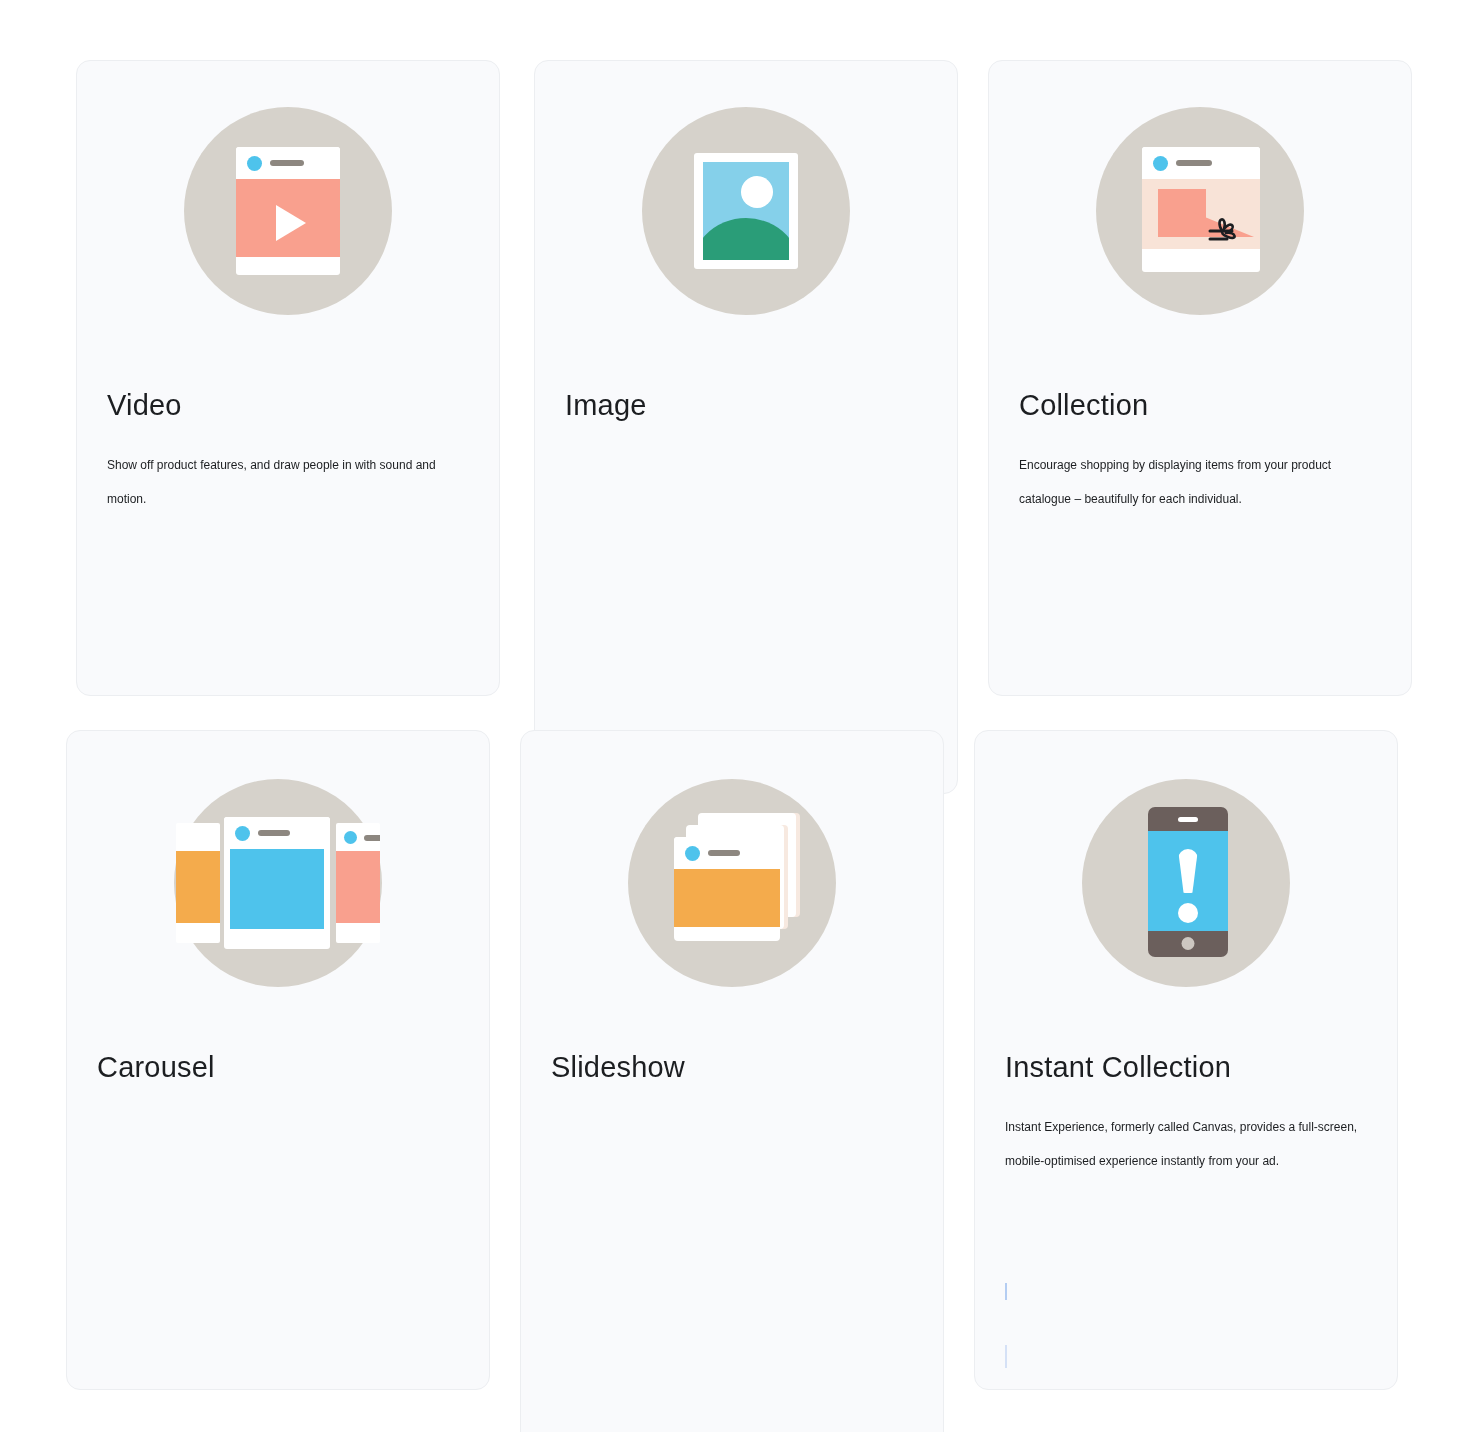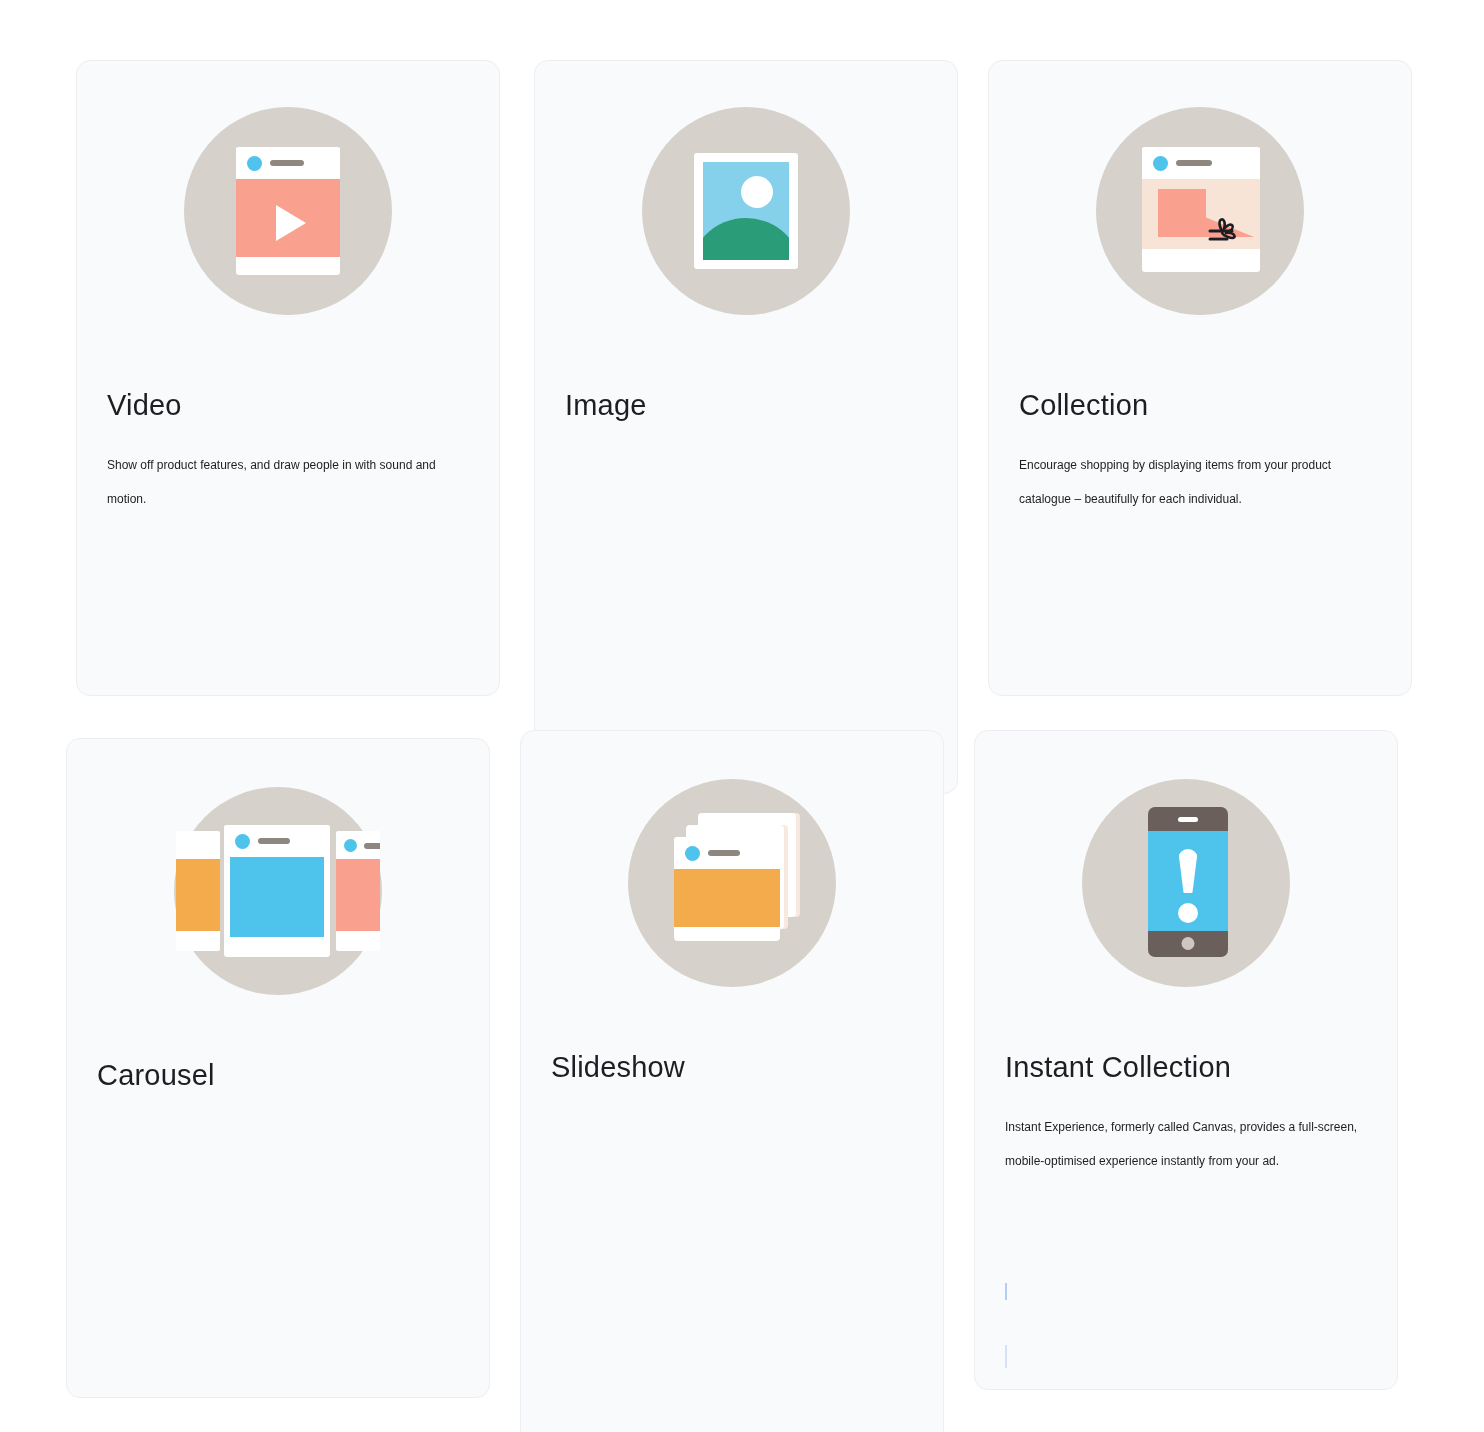--- a/index.html
+++ b/index.html
@@ -26,21 +26,21 @@
     border: 1px solid #eceef1;
     border-radius: 14px;
     box-sizing: border-box;
     overflow: hidden;
   }
   
   .card.c0 { left: 76px;   top: 60px;  width: 424px; height: 636px; }
   .card.c1 { left: 534px;  top: 60px;  width: 424px; height: 734px; }
   .card.c2 { left: 988px;  top: 60px;  width: 424px; height: 636px; }
   
-  .card.c3 { left: 66px;   top: 730px; width: 424px; height: 660px; margin-top: 8px; }
+  .card.c3 { left: 66px;   top: 730px; width: 424px; height: 660px; }
   .card.c4 { left: 520px;  top: 730px; width: 424px; height: 792px; }
   .card.c5 { left: 974px;  top: 730px; width: 424px; height: 660px; }
 
   .icon-wrap {
     position: absolute;
     left: 0;
     width: 100%;
     display: flex;
     justify-content: center;
   }

